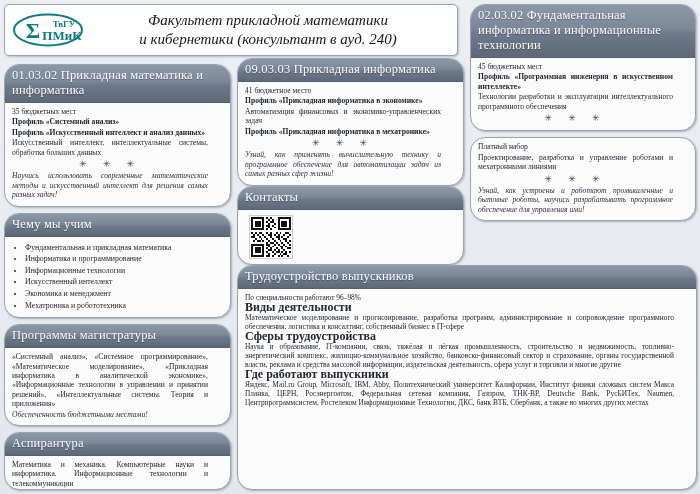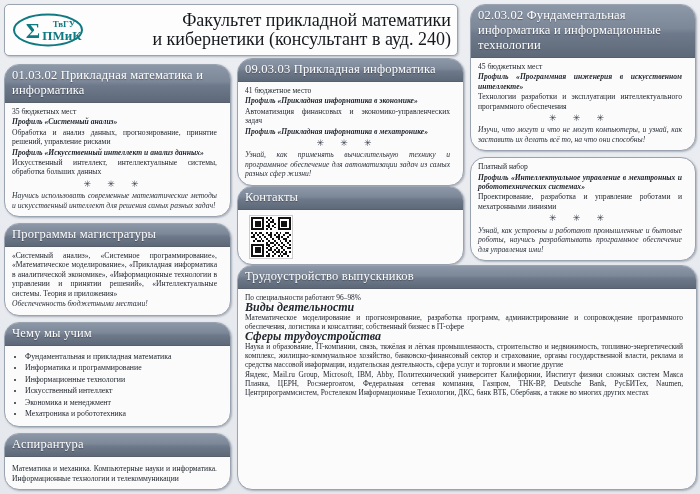--- a/index.html
+++ b/index.html
@@ -35,28 +35,28 @@
     background:linear-gradient(180deg,#8c97a8 0%,#7c8798 45%,#6e798b 55%,#5d6878 100%);
     color:#ffffff;
     font-size:12.5px;
     line-height:15px;
     padding:3px 7px 4px 7px;
     letter-spacing:.2px;
     text-shadow:0 1px 1px rgba(0,0,0,.35);
     border-bottom:1px solid #58606e;
   }
   .card-body{
-    padding:4px 13px 5px 7px;
+    padding:4px 22px 5px 7px;
     font-size:7.6px;
     line-height:9.4px;
     color:#23282f;
     text-align:justify;
   }
   .card-body p{margin:0 0 1px 0;}
-  .b-i{font-weight:bold;font-style:italic;}
+  .b-i{font-weight:bold;}
   .stars{
     text-align:center;font-size:9px;letter-spacing:7px;
     color:#3a414c;margin:3px 0 2px 0;
   }
   .note{font-style:italic;color:#2b313a;}
 
   
   .title-card{
     height:52px;
     background:#fdfdfd;
@@ -66,24 +66,25 @@
     display:flex;align-items:center;
     padding:0 6px;
     box-sizing:border-box;
   }
   .logo{
     width:74px;height:40px;flex:0 0 74px;
     display:flex;align-items:center;justify-content:center;
   }
   .logo svg{display:block;}
   .title-text{
-    flex:1;text-align:right;
-    font-size:18px;line-height:19px;
+    flex:1;text-align:center;
+    font-size:15px;line-height:19px;
     color:#14181d;
     font-family:"Liberation Serif", serif;
+    font-style:italic;
   }
 
   
   ul.bul{margin:2px 0 1px 0;padding-left:13px;}
   ul.bul li{margin:0 0 2.2px 0;font-size:7.8px;line-height:9.4px;}
   ul.contacts{margin:2px 0 1px 0;padding-left:13px;}
   ul.contacts li{margin:0 0 4px 0;font-size:8px;line-height:10px;font-family:"Liberation Mono", monospace;}
 
   .contact-row{display:flex;align-items:flex-start;}
   .contact-left{flex:1;}
@@ -118,47 +119,46 @@
           <div>и кибернетики (консультант в ауд. 240)</div>
         </div>
       </div>
       <div style="height:54px;flex:0 0 54px;"></div>
 
       <div class="card">
         <div class="card-head">01.03.02 Прикладная математика и информатика</div>
         <div class="card-body">
           <p>35 бюджетных мест</p>
           <p class="b-i">Профиль «Системный анализ»</p>
-          <p>Обработка и анализ данных, прогнозирование, принятие решений, управление рисками</p>
           <p class="b-i">Профиль «Искусственный интеллект и анализ данных»</p>
           <p>Искусственный интеллект, интеллектуальные системы, обработка больших данных</p>
           <div class="stars">✳ ✳ ✳</div>
           <p class="note">Научись использовать современные математические методы и искусственный интеллект для решения самых разных задач!</p>
-        </div>
-      </div>
-
-      <div class="card">
-        <div class="card-head">Программы магистратуры</div>
-        <div class="card-body">
-          <p>«Системный анализ», «Системное программирование», «Математическое моделирование», «Прикладная информатика в аналитической экономике», «Информационные технологии в управлении и принятии решений», «Интеллектуальные системы. Теория и приложения»</p>
-          <p class="note">Обеспеченность бюджетными местами!</p>
         </div>
       </div>
 
       <div class="card">
         <div class="card-head">Чему мы учим</div>
         <div class="card-body">
           <ul class="bul">
             <li>Фундаментальная и прикладная математика</li>
             <li>Информатика и программирование</li>
             <li>Информационные технологии</li>
             <li>Искусственный интеллект</li>
             <li>Экономика и менеджмент</li>
             <li>Мехатроника и робототехника</li>
           </ul>
+        </div>
+      </div>
+
+      <div class="card">
+        <div class="card-head">Программы магистратуры</div>
+        <div class="card-body">
+          <p>«Системный анализ», «Системное программирование», «Математическое моделирование», «Прикладная информатика в аналитической экономике», «Информационные технологии в управлении и принятии решений», «Интеллектуальные системы. Теория и приложения»</p>
+          <p class="note">Обеспеченность бюджетными местами!</p>
         </div>
       </div>
 
       <div class="card" style="flex:1;justify-content:space-between;">
         <div class="card-head">Аспирантура</div>
         <div class="card-body">
           <p>Математика и механика. Компьютерные науки и информатика. Информационные технологии и телекоммуникации</p>
         </div>
       </div>
     </div>
@@ -298,42 +298,41 @@
       </div>
 
       <div class="card" style="flex:1;width:458px;">
         <div class="card-head">Трудоустройство выпускников</div>
         <div class="card-body dense">
           <p>По специальности работают 96–98%</p>
           <p class="b-i">Виды деятельности</p>
           <p>Математическое моделирование и прогнозирование, разработка программ, администрирование и сопровождение программного обеспечения, логистика и консалтинг, собственный бизнес в IT-сфере</p>
           <p class="b-i">Сферы трудоустройства</p>
           <p>Наука и образование, IT-компании, связь, тяжёлая и лёгкая промышленность, строительство и недвижимость, топливно-энергетический комплекс, жилищно-коммунальное хозяйство, банковско-финансовый сектор и страхование, органы государственной власти, реклама и средства массовой информации, издательская деятельность, сфера услуг и торговли и многие другие</p>
+          <p class="b-i">Где работают выпускники</p>
           <p>Яндекс, Mail.ru Group, Microsoft, IBM, Abby, Политехнический университет Калифорнии, Институт физики сложных систем Макса Планка, ЦЕРН, Росэнергоатом, Федеральная сетевая компания, Газпром, ТНК-ВР, Deutsche Bank, РусБИТех, Naumen, Центрпрограммсистем, Ростелеком Информационные Технологии, ДКС, банк ВТБ, Сбербанк, а также во многих других местах</p>
         </div>
       </div>
     </div>
 
     <div class="col-right">
 
       <div class="card">
         <div class="card-head">02.03.02 Фундаментальная информатика и информационные технологии</div>
         <div class="card-body">
           <p>45 бюджетных мест</p>
           <p class="b-i">Профиль «Программная инженерия в искусственном интеллекте»</p>
           <p>Технологии разработки и эксплуатации интеллектуального программного обеспечения</p>
           <div class="stars">✳ ✳ ✳</div>
-          <p class="note">Изучи, что могут и что не могут компьютеры, и узнай, как заставить их делать всё то, на что они способны!</p>
         </div>
       </div>
 
       <div class="card">
         <div class="card-body">
           <p>Платный набор</p>
-          <p class="b-i">Профиль «Интеллектуальное управление в мехатронных и робототехнических системах»</p>
           <p>Проектирование, разработка и управление роботами и мехатронными линиями</p>
           <div class="stars">✳ ✳ ✳</div>
           <p class="note">Узнай, как устроены и работают промышленные и бытовые роботы, научись разрабатывать программное обеспечение для управления ими!</p>
         </div>
       </div>
 
       <div style="flex:1;"></div>
     </div>
 
   </div>

